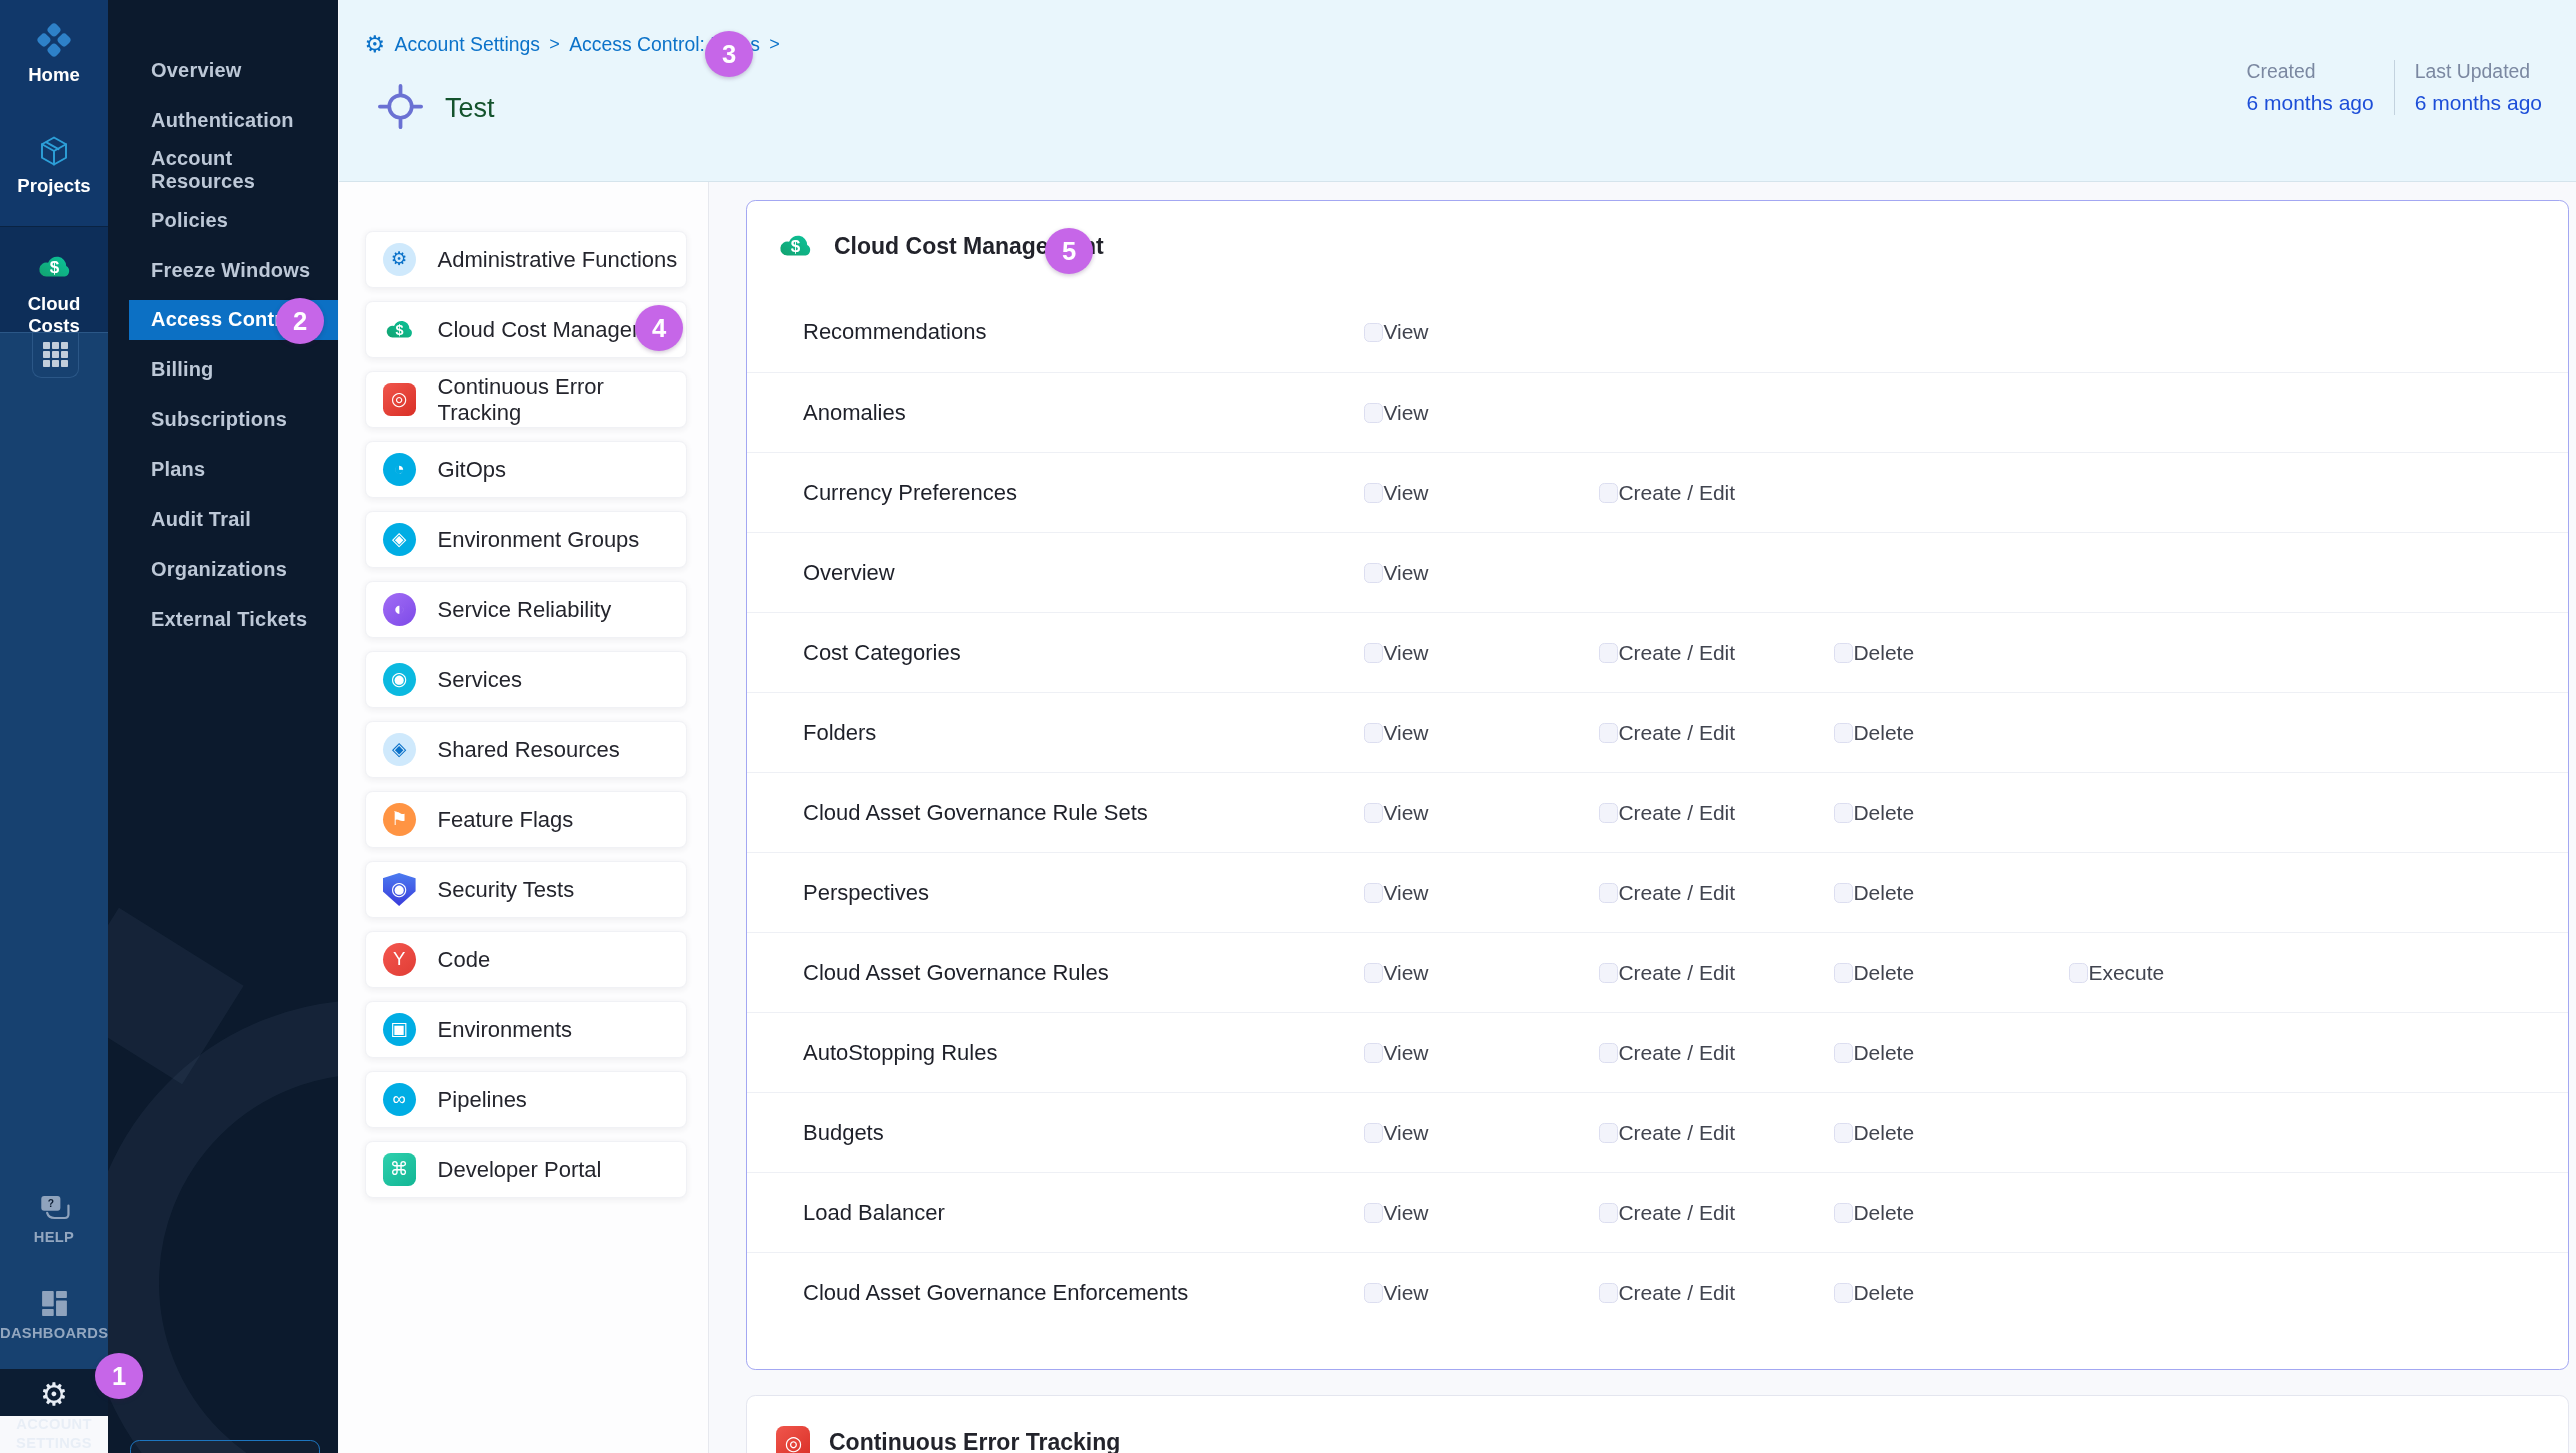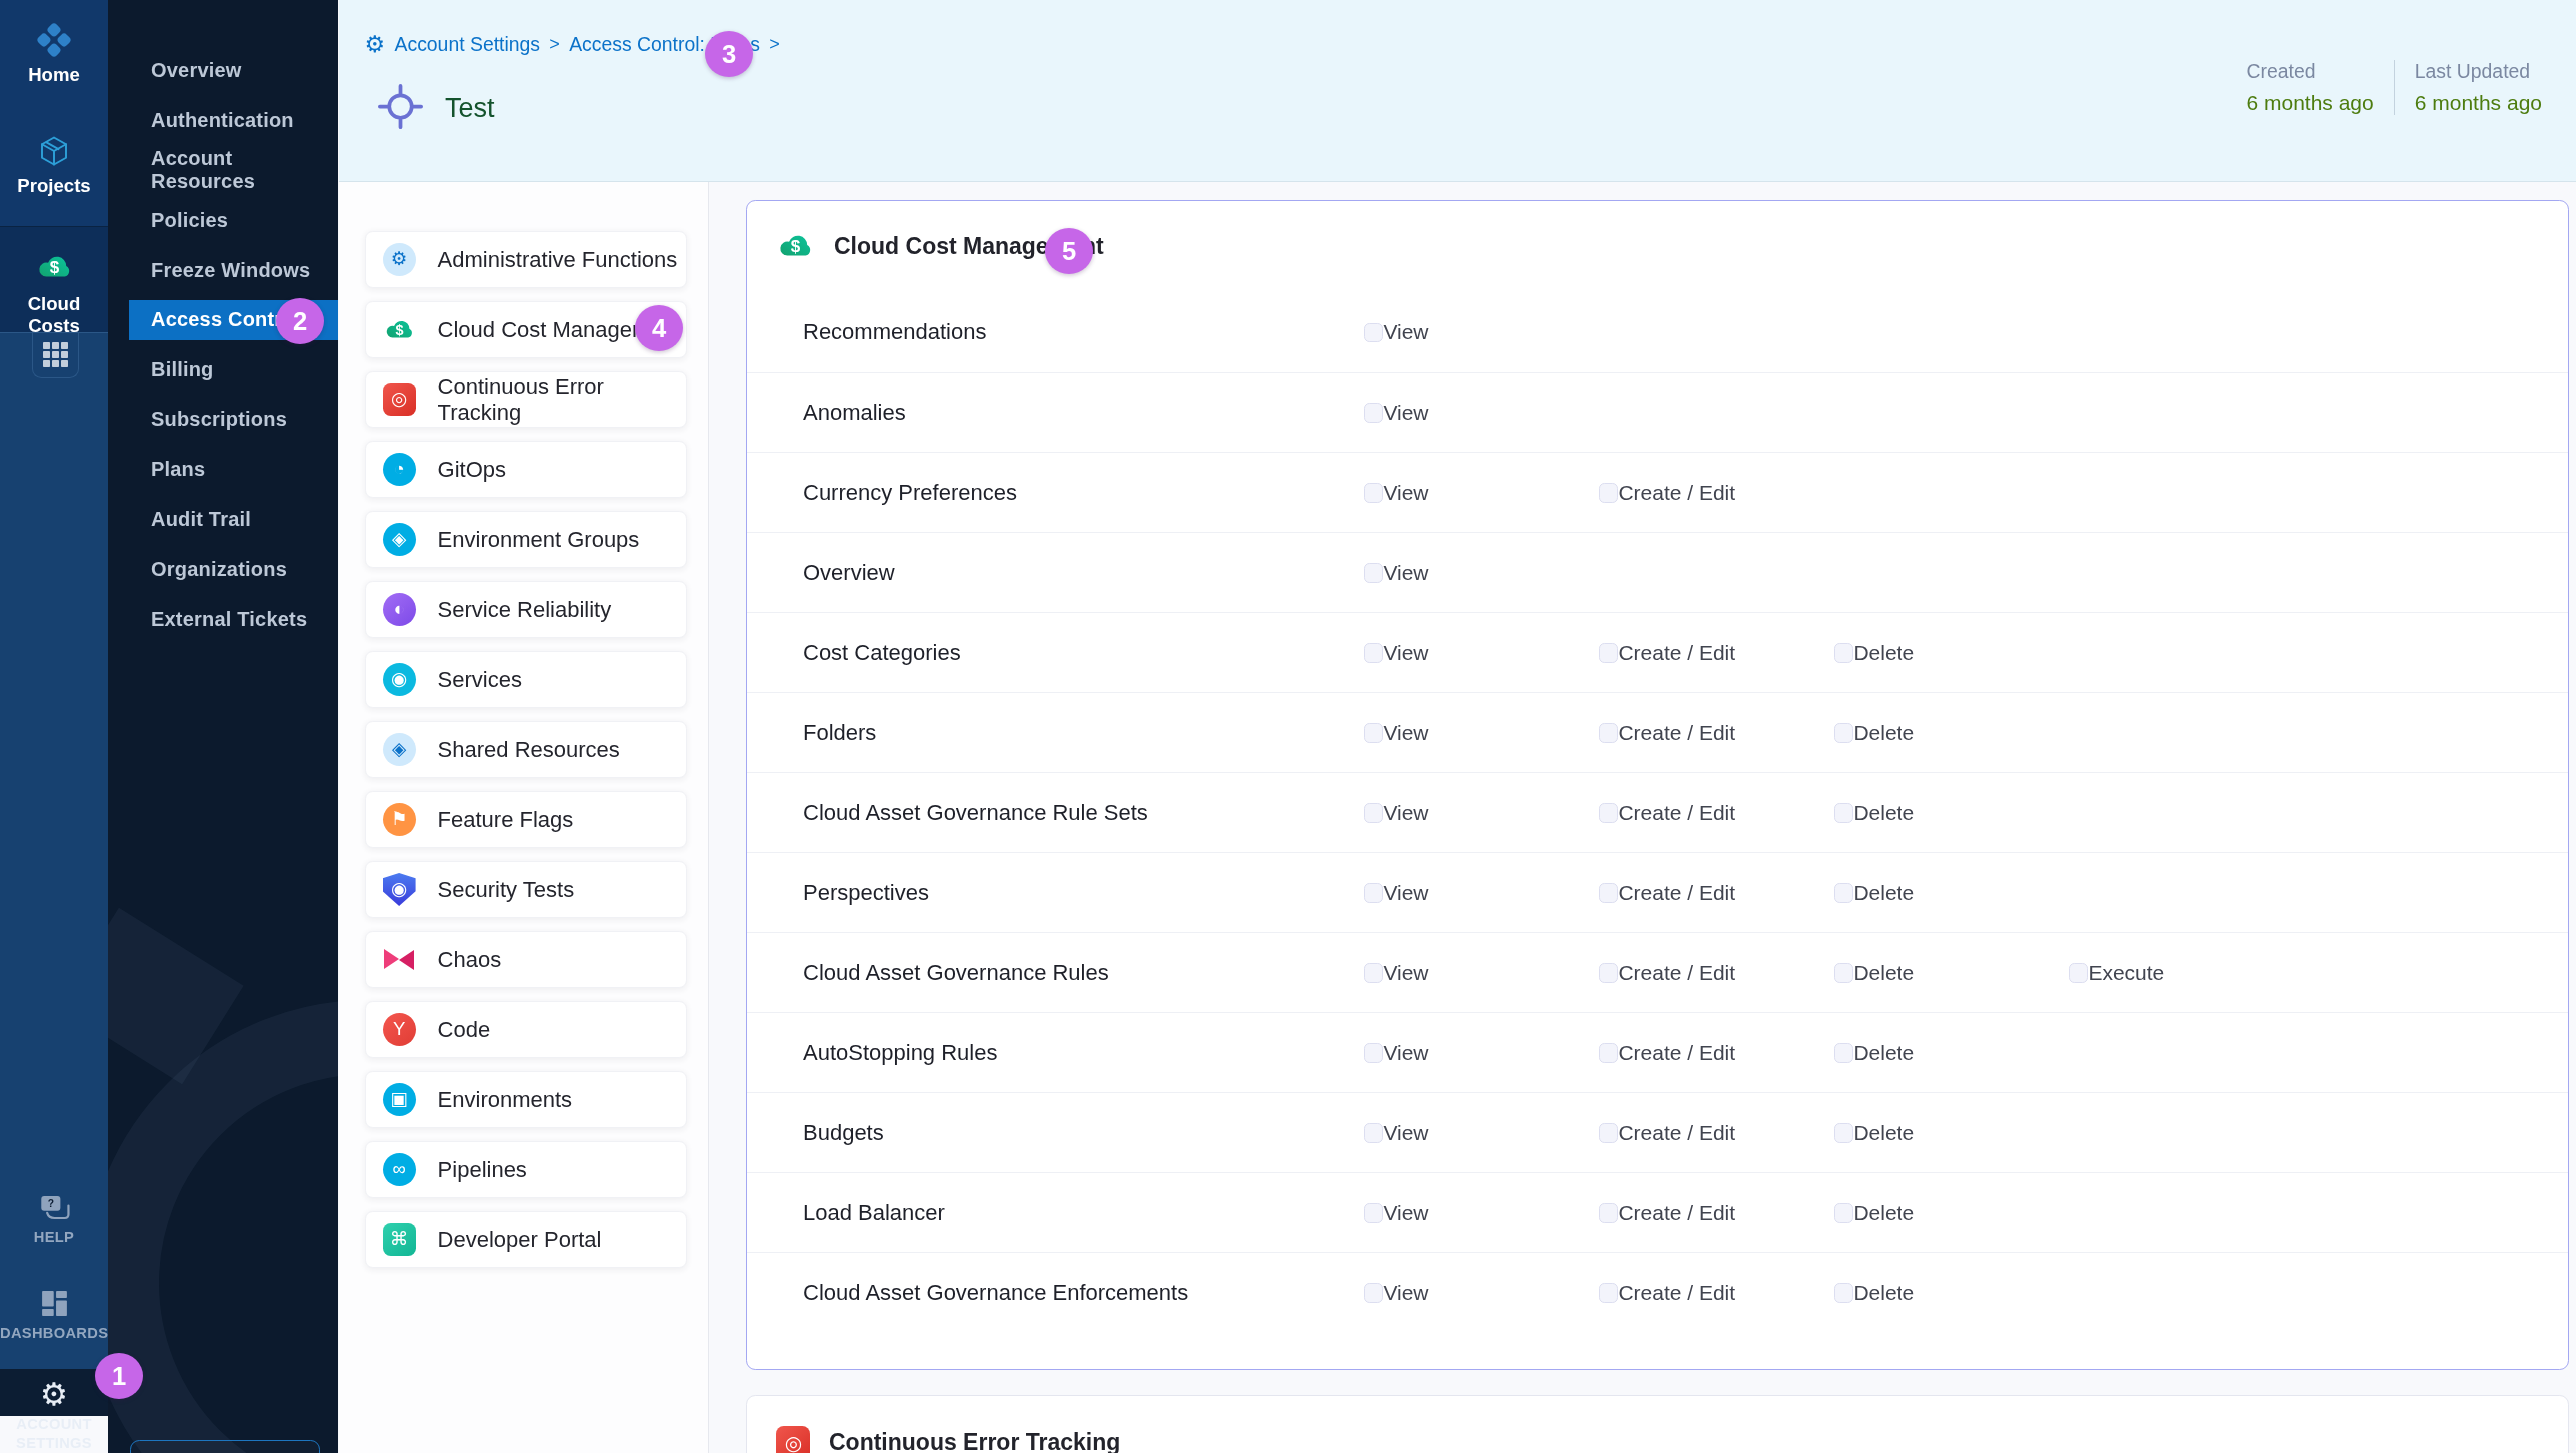--- a/index.html
+++ b/index.html
@@ -41,21 +41,21 @@
   .crumbs{position:absolute;left:25.6px;top:33px;display:flex;align-items:center;gap:9.3px;font-size:19.4px;font-weight:500;}
   .crumb-gear{font-size:23px;color:#0b72c9;line-height:1;cursor:pointer;}
   .crumb-link{color:#0b72c9;cursor:pointer;}
   .crumb-sep{color:#0b72c9;font-size:18px;}
   .title-row{position:absolute;left:39px;top:84px;display:flex;align-items:center;gap:22px;}
   .title-text{font-size:27px;font-weight:500;color:#14532d;}
   .meta{position:absolute;right:14px;top:60px;display:flex;align-items:stretch;}
   .meta-col{padding:0 20px;display:flex;flex-direction:column;gap:7.7px;}
   .meta-col + .meta-col{border-left:0.8px solid #c3d2de;}
   .meta-label{font-size:19.4px;color:#7b88a1;}
-  .meta-value{font-size:21px;color:#4d7c0f;}
+  .meta-value{font-size:21px;color:#1d4ed8;}
 
   
   .modcol{position:absolute;left:339px;top:181px;width:370px;bottom:0;background:#fdfdfe;
           border-right:0.8px solid #e6e8ee;z-index:1;padding-top:50px;box-sizing:border-box;}
   .modcard{width:322px;height:57px;margin:0 0 13px 25.6px;background:#ffffff;border:0.8px solid #f0f1f5;border-radius:7.7px;
            box-shadow:0 1.5px 6.2px rgba(40,41,61,.07);display:flex;align-items:center;gap:22px;padding-left:17px;
            box-sizing:border-box;cursor:pointer;}
   .mod-icon{width:33px;height:33px;flex:0 0 33px;display:flex;align-items:center;justify-content:center;
             font-size:18.6px;line-height:1;}
   .mod-icon.circle{border-radius:50%;}
@@ -312,24 +312,20 @@
   </div>
       <div class="modcard">
     <span class="mod-icon circle" style="background: rgb(255, 148, 67); color: rgb(255, 255, 255);">⚑</span>
     <span class="mod-label">Feature Flags</span>
   </div>
       <div class="modcard">
     <span class="mod-icon shield" style="background: linear-gradient(rgb(75, 123, 240), rgb(58, 60, 219)); color: rgb(255, 255, 255);">◉</span>
     <span class="mod-label">Security Tests</span>
   </div>
       <div class="modcard">
-    <span class="mod-icon chaos"></span>
-    <span class="mod-label">Chaos</span>
-  </div>
-      <div class="modcard">
     <span class="mod-icon circle" style="background: linear-gradient(140deg, rgb(244, 86, 78), rgb(224, 61, 53)); color: rgb(255, 255, 255);">Y</span>
     <span class="mod-label">Code</span>
   </div>
       <div class="modcard">
     <span class="mod-icon circle" style="background: rgb(0, 173, 228); color: rgb(255, 255, 255);">▣</span>
     <span class="mod-label">Environments</span>
   </div>
       <div class="modcard">
     <span class="mod-icon circle" style="background: rgb(0, 173, 228); color: rgb(255, 255, 255);">∞</span>
     <span class="mod-label">Pipelines</span>

